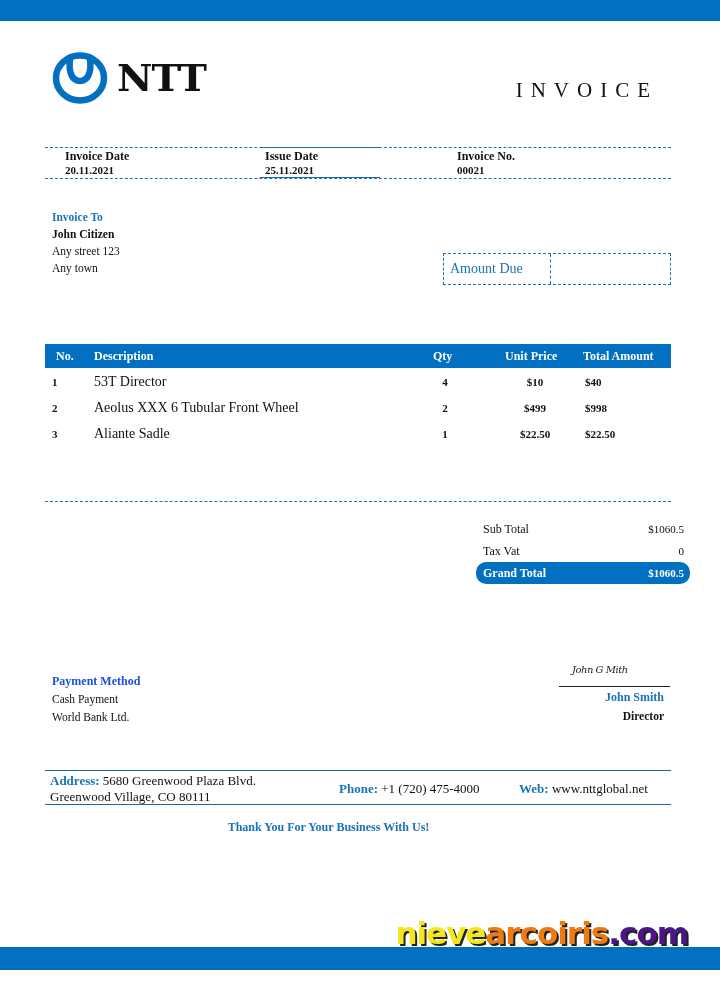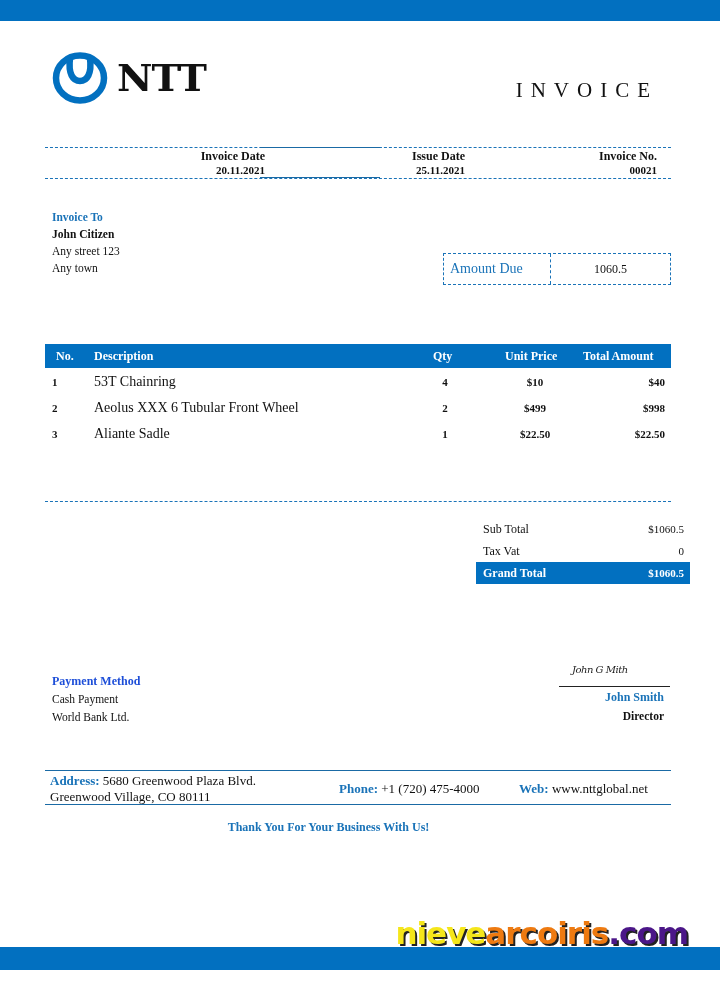--- a/index.html
+++ b/index.html
@@ -10,21 +10,21 @@
 
   
   .logo { left:52px; top:52px; width:56px; height:52px; }
   .logo-text { left:117px; top:52px; font-family:"DejaVu Serif", serif; font-weight:900; font-size:37px;
                letter-spacing:-1px; line-height:52px; color:#111; transform:scaleX(1.05); transform-origin:left; }
   .title { right:62px; top:78px; font-family:"Liberation Serif", serif; font-size:21px; letter-spacing:8px; line-height:24px; }
 
   
   .strip { left:45px; width:626px; height:0; border-top:1px dashed #1a73b8; }
   .strip-line-solid { position:absolute; height:0; border-top:1.5px solid #1a6aa5; }
-  .date-col { position:absolute; top:149px; width:200px; text-align:right; font-family:"Liberation Serif", serif; }
+  .date-col { position:absolute; top:149px; width:200px; text-align:left; font-family:"Liberation Serif", serif; }
   .date-col .lbl { font-weight:bold; font-size:12px; line-height:14px; }
   .date-col .val { font-size:11px; font-weight:bold; line-height:14px; }
 
   
   .inv-to { left:52px; top:209px; font-family:"Liberation Serif", serif; font-size:11.5px; line-height:17px; }
   .inv-to .h { font-weight:bold; color:#1a73b8; }
   .inv-to .n { font-weight:bold; }
 
   
   .amount-box { left:443px; top:253px; width:226px; height:30px; border:1.5px dashed #1a73b8; display:flex; }
@@ -35,31 +35,31 @@
   
   .thead { left:45px; top:344px; width:626px; height:24px; background:#0270c0; color:#fff;
            font-family:"Liberation Serif", serif; font-weight:bold; font-size:12px; }
   .thead span { position:absolute; top:0; line-height:24px; }
   .row { position:absolute; left:45px; width:626px; height:26px; font-family:"Liberation Serif", serif; }
   .row span { position:absolute; top:0; line-height:26px; }
   .c-no { left:7px; font-size:11px; font-weight:bold; }
   .c-desc { left:49px; font-size:14px; }
   .c-qty { left:390px; width:20px; text-align:center; font-size:11px; font-weight:bold; }
   .c-unit { left:455px; width:70px; text-align:center; font-size:11px; font-weight:bold; }
-  .c-total { left:540px; width:80px; text-align:right; font-size:11px; font-weight:bold; }
+  .c-total { left:540px; width:80px; text-align:left; font-size:11px; font-weight:bold; }
   .th-no { left:11px; } .th-desc { left:49px; } .th-qty { left:388px; }
   .th-unit { left:460px; } .th-total { left:538px; }
 
   .sep { left:45px; top:501px; width:626px; border-top:1.5px dashed #1a73b8; }
 
   
   .tot { position:absolute; left:476px; width:214px; height:22px; font-family:"Liberation Serif", serif; font-size:12px; }
   .tot span { position:absolute; top:0; line-height:22px; }
   .tot .k { left:7px; } .tot .v { right:6px; font-size:11px; }
-  .tot.grand { background:#0270c0; color:#fff; font-weight:bold; }
+  .tot.grand { background:#0270c0; color:#fff; font-weight:bold;border-radius:10px; }
 
   
   .pay { left:52px; top:672px; font-family:"Liberation Serif", serif; font-size:11.5px; line-height:18px; }
   .pay .h { font-weight:bold; color:#1d4ed8; font-size:12px; }
 
   
   .sig-line { left:559px; top:686px; width:111px; border-top:1.5px solid #222; }
   .sig-script { left:572px; top:664px; font-family:"DejaVu Serif", serif; font-style:italic; font-size:10px; letter-spacing:-0.5px; color:#222; }
   .sig-name { right:56px; top:690px; font-family:"Liberation Serif", serif; font-weight:bold; color:#1a73b8; font-size:12px; }
   .sig-title { right:56px; top:710px; font-family:"Liberation Serif", serif; font-weight:bold; font-size:11.5px; }
@@ -108,34 +108,33 @@
 
 <div class="abs inv-to">
   <div class="h">Invoice To</div>
   <div class="n">John Citizen</div>
   <div>Any street 123</div>
   <div>Any town</div>
 </div>
 
 <div class="abs amount-box">
   <div class="l">Amount Due</div>
-  <div class="r">1060.5</div>
 </div>
 
 <div class="abs thead">
   <span class="th-no">No.</span>
   <span class="th-desc">Description</span>
   <span class="th-qty">Qty</span>
   <span class="th-unit">Unit Price</span>
   <span class="th-total">Total Amount</span>
 </div>
 
 <div class="row" style="top:369px;">
   <span class="c-no">1</span>
-  <span class="c-desc">53T Chainring</span>
+  <span class="c-desc">53T Director</span>
   <span class="c-qty">4</span>
   <span class="c-unit">$10</span>
   <span class="c-total">$40</span>
 </div>
 <div class="row" style="top:395px;">
   <span class="c-no">2</span>
   <span class="c-desc">Aeolus XXX 6 Tubular Front Wheel</span>
   <span class="c-qty">2</span>
   <span class="c-unit">$499</span>
   <span class="c-total">$998</span>

